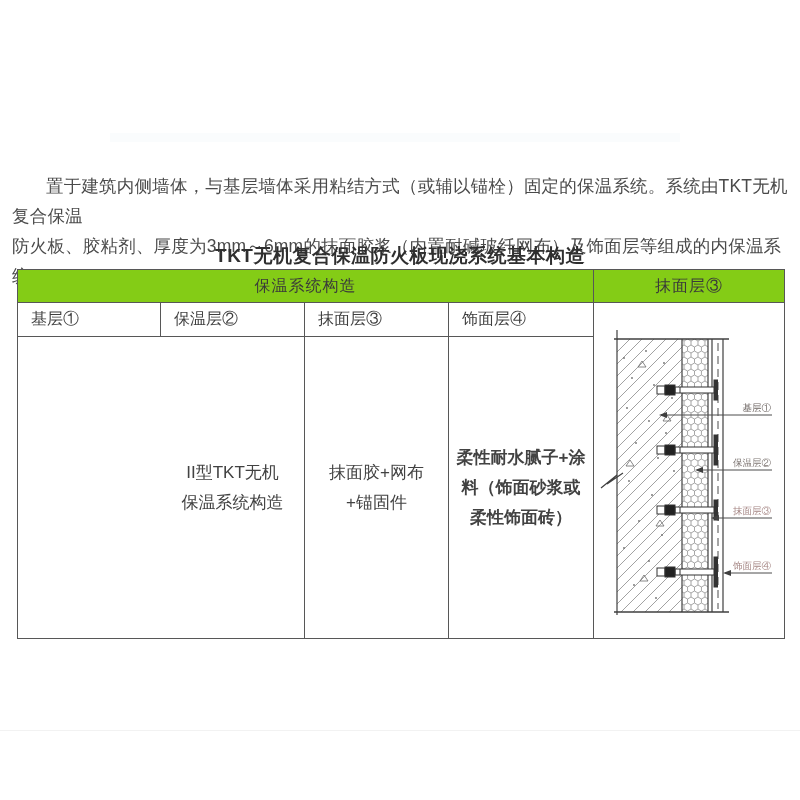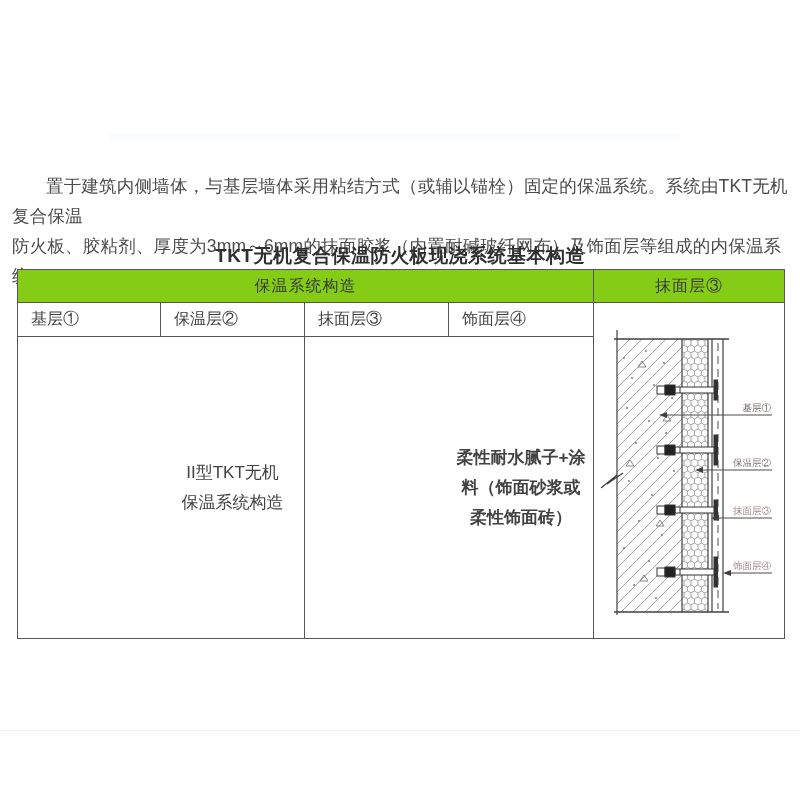--- a/index.html
+++ b/index.html
@@ -61,20 +61,22 @@
   <div class="grp cell-r cell-b" style="grid-column:1/5;grid-row:1;">保温系统构造</div>
   <div class="grp cell-b" style="grid-column:5;grid-row:1;">抹面层③</div>
 
   <div class="colhead cell-r cell-b" style="grid-column:1;">基层①</div>
   <div class="colhead cell-r cell-b" style="grid-column:2;">保温层②</div>
   <div class="colhead cell-r cell-b" style="grid-column:3;">抹面层③</div>
   <div class="colhead cell-r cell-b" style="grid-column:4;">饰面层④</div>
 
   <div class="bodycell cell-r" style="grid-column:2;">II型TKT无机
 保温系统构造</div>
+  <div class="bodycell cell-r" style="grid-column:3;">抹面胶+网布
++锚固件</div>
   <div class="bodycell cell-r left-text" style="grid-column:4;">柔性耐水腻子+涂
 料（饰面砂浆或
 柔性饰面砖）</div>
 
   <div class="diagram-cell">
     <svg width="189" height="334" viewBox="0 0 189 334">
       <defs>
         <pattern id="hatch" width="12" height="12" patternUnits="userSpaceOnUse">
           <path d="M-3,15 L15,-3" stroke="#a2a2a2" stroke-width="1" fill="none"></path>
         </pattern>

